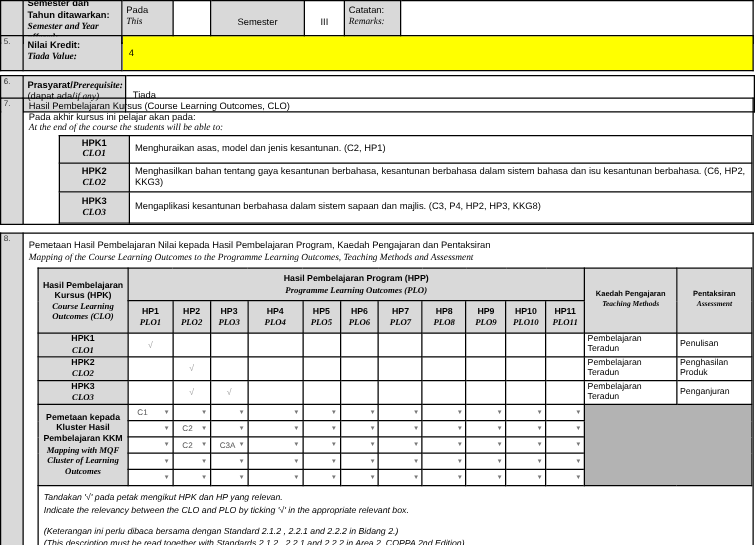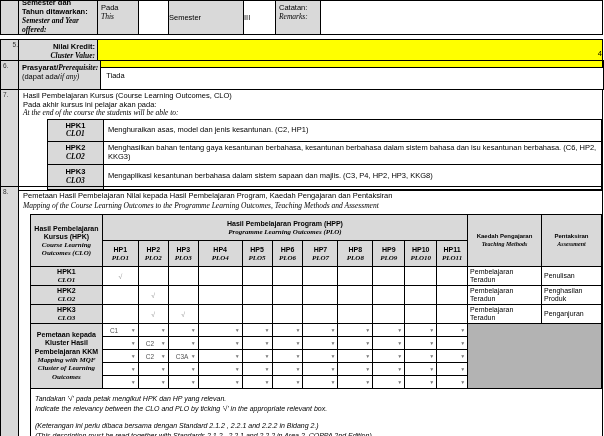--- a/index.html
+++ b/index.html
@@ -7,21 +7,21 @@
          font-family:"Liberation Sans",sans-serif;font-size:7.5px;color:#000;}
   .sec{position:absolute;left:0;}
   table{border-collapse:collapse;table-layout:fixed;}
   td{border:1px solid #000;padding:0;vertical-align:top;overflow:hidden;}
   .gray{background:#d9d9d9;}
   .num{background:#d9d9d9;font-size:6.5px;color:#333;padding:1px 0 0 2px;}
   .it{font-style:italic;font-family:Liberation Serif, serif;}
   .b{font-weight:bold;}
   .pad{padding:2px 2px 0 3px;line-height:9px;}
   .clipTop{margin-top:-5px;}
-  .ctr{text-align:left;}
+  .ctr{text-align:center;}
   .vmid{vertical-align:middle;}
   .yellow{background:#ffff00;}
   .valcell{vertical-align:middle;padding-left:5px;}
   .introPad{padding:2px 0 0 4px;line-height:8.5px;}
   .cloTable{margin:1px 0 0 28px;}
   .cloLabel{background:#d9d9d9;font-weight:bold;text-align:center;vertical-align:middle;line-height:8.5px;}
   .cloDesc{vertical-align:middle;padding:2px 4px;line-height:8.5px;}
   .mapTable{margin:4px 0 0 11px;}
   .mapTable td{font-size:7px;}
   .hdr{background:#d9d9d9;font-weight:bold;text-align:center;vertical-align:middle;line-height:8px;}
@@ -79,34 +79,34 @@
             <div>Catatan:</div>
             <div class="it">Remarks:</div>
           </div>
         </td>
         <td></td>
       </tr>
     </tbody>
       </table>
   </div>
 
-  <div class="sec" style="top:39px;text-align:right;">
+  <div class="sec" style="top:28px;">
     <table>
       <colgroup>
           <col style="width:18px">
           <col style="width:79px">
           <col style="width:505px">
         </colgroup>
       <tbody>
           <tr style="height:28px;">
         <td class="num">5.</td>
         <td class="gray">
           <div class="pad b">
             <div>Nilai Kredit:</div>
-            <div class="it">Cluster Value:</div>
+            <div class="it">Tiada Value:</div>
           </div>
         </td>
         <td class="yellow valcell">4</td>
       </tr>
     </tbody>
       </table>
   </div>
 
   <div class="sec" style="top:60px;">
     <table>
@@ -123,21 +123,21 @@
             <div><span class="b">Prasyarat/</span><span class="b it">Prerequisite:</span></div>
             <div><span>(dapat ada/</span><span class="it">if any)</span></div>
           </div>
         </td>
         <td class="valcell">Tiada</td>
       </tr>
     </tbody>
       </table>
   </div>
 
-  <div class="sec" style="top:89px;">
+  <div class="sec" style="top:78px;">
     <table>
       <colgroup>
           <col style="width:18px">
           <col style="width:584px">
         </colgroup>
       <tbody>
           <tr style="height:97px;">
         <td class="num">7.</td>
         <td>
           <div class="introPad">

